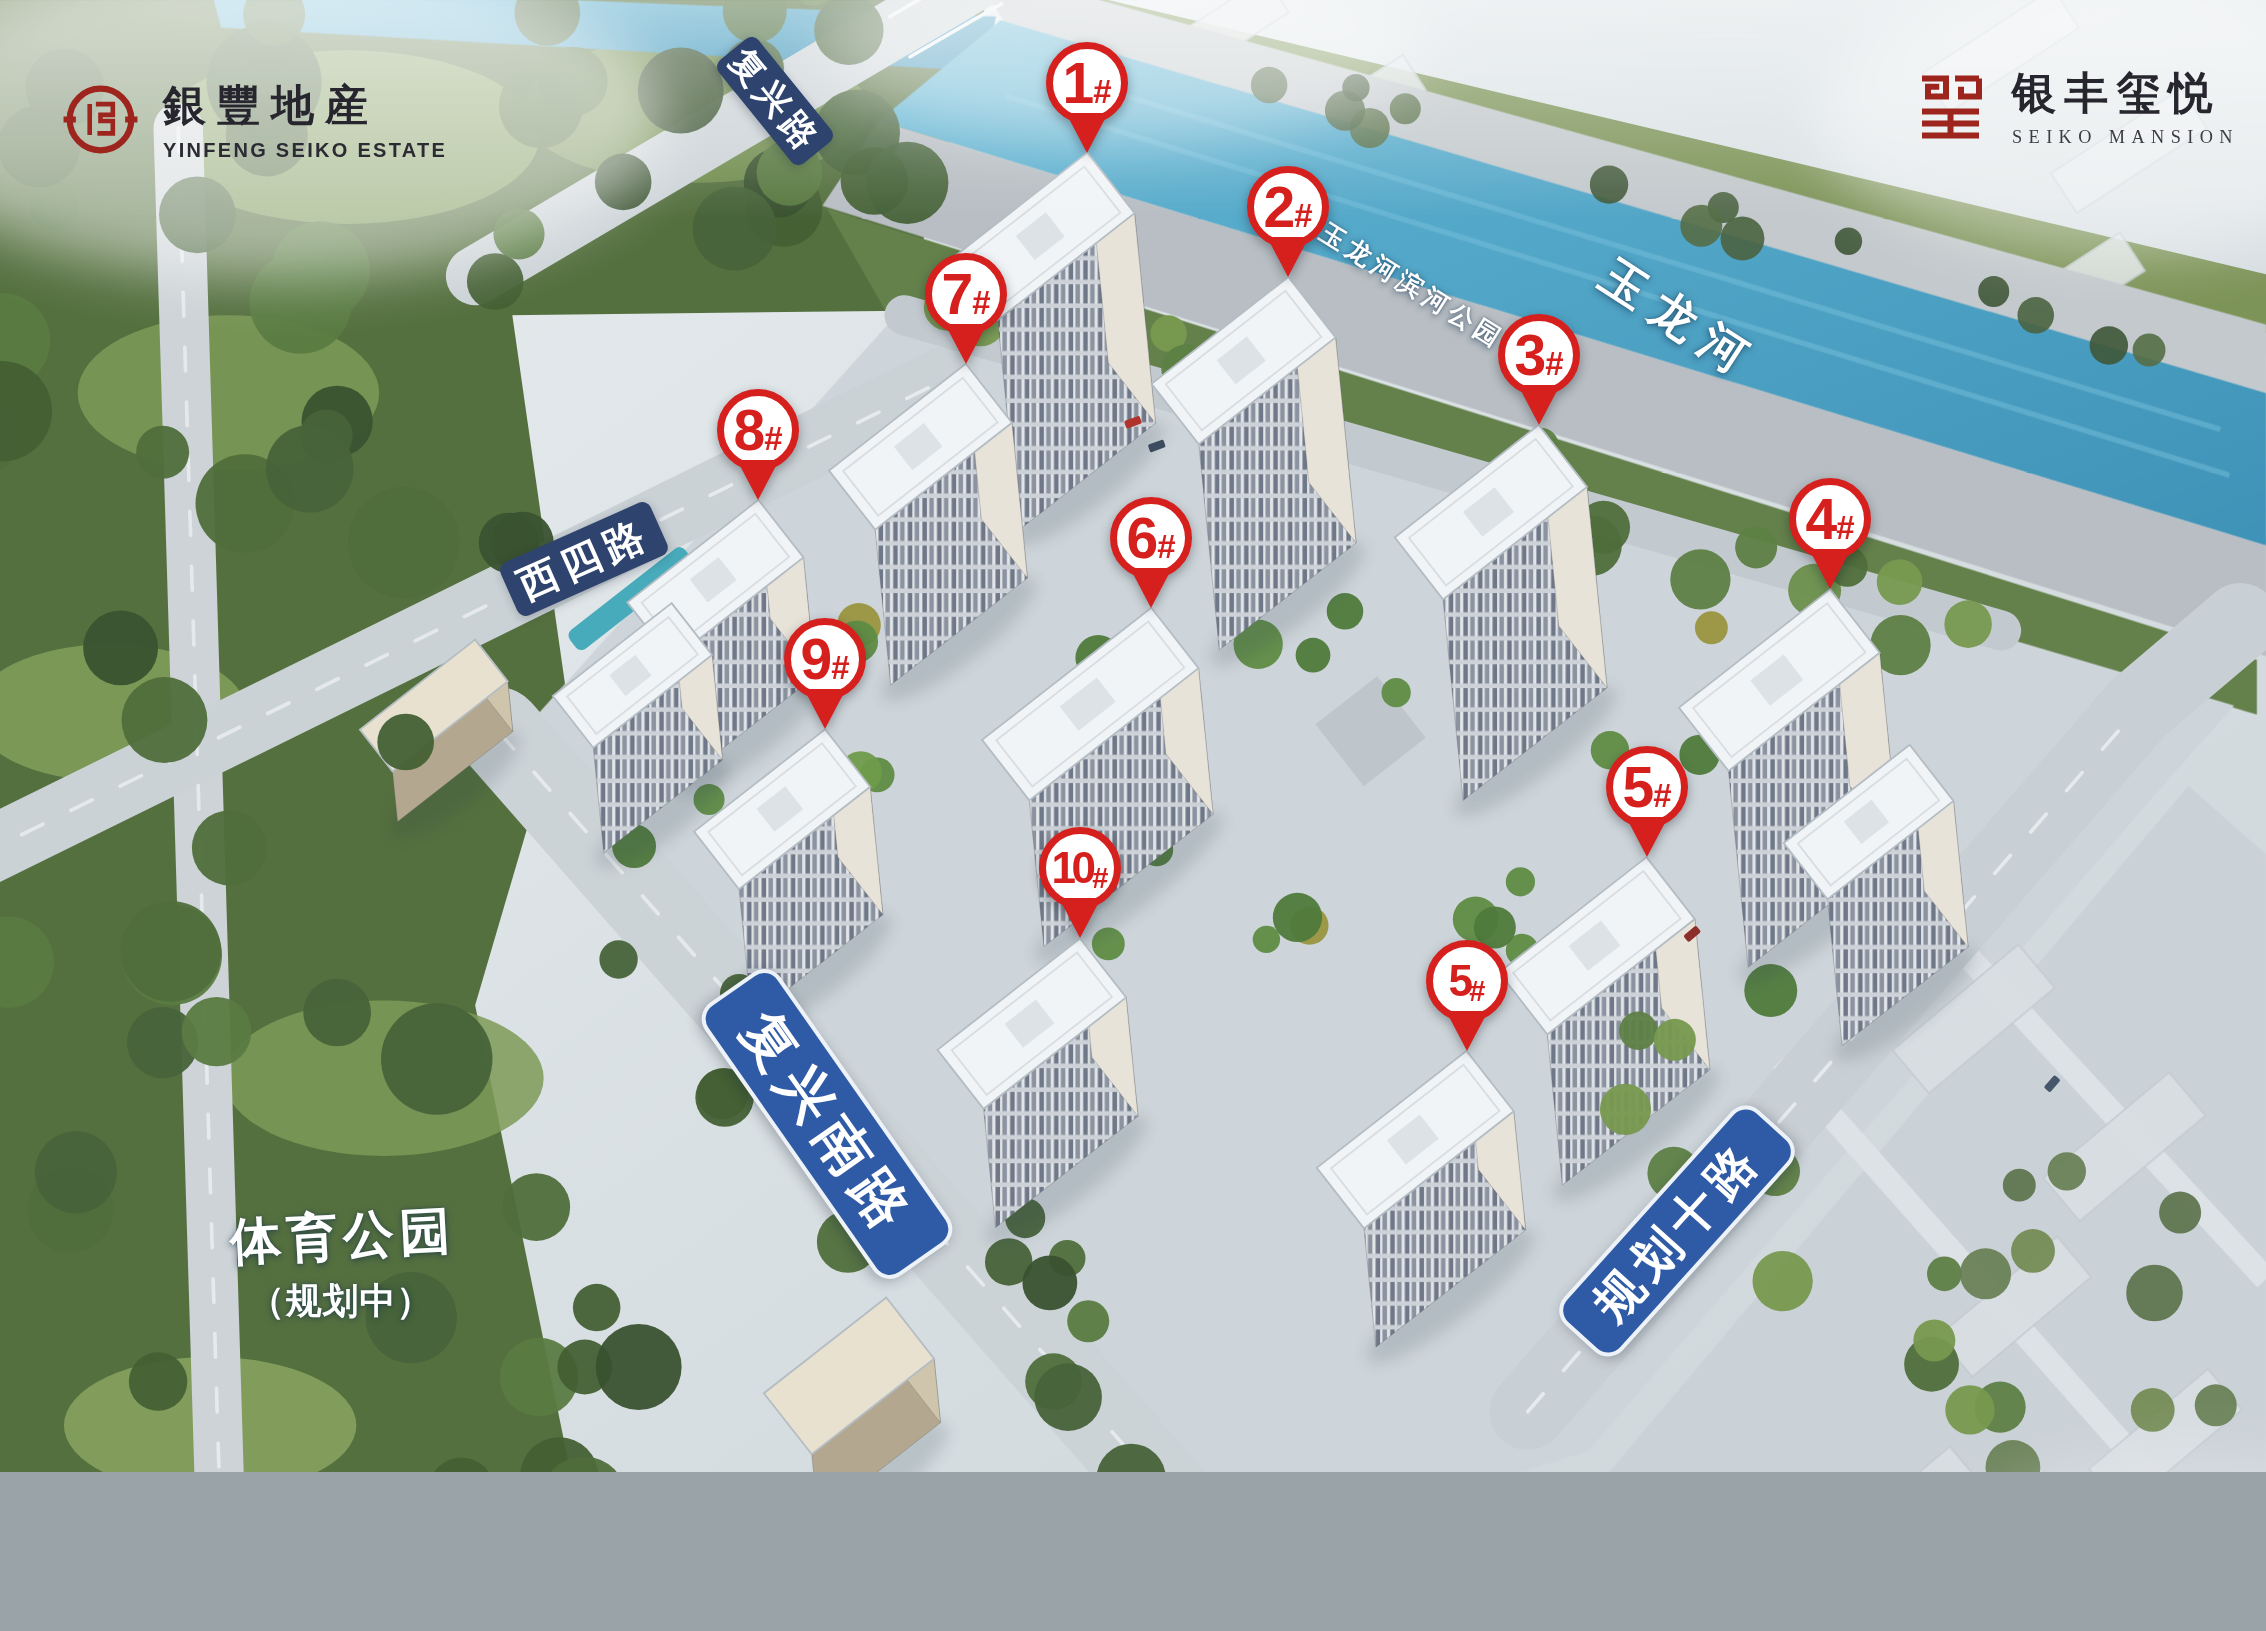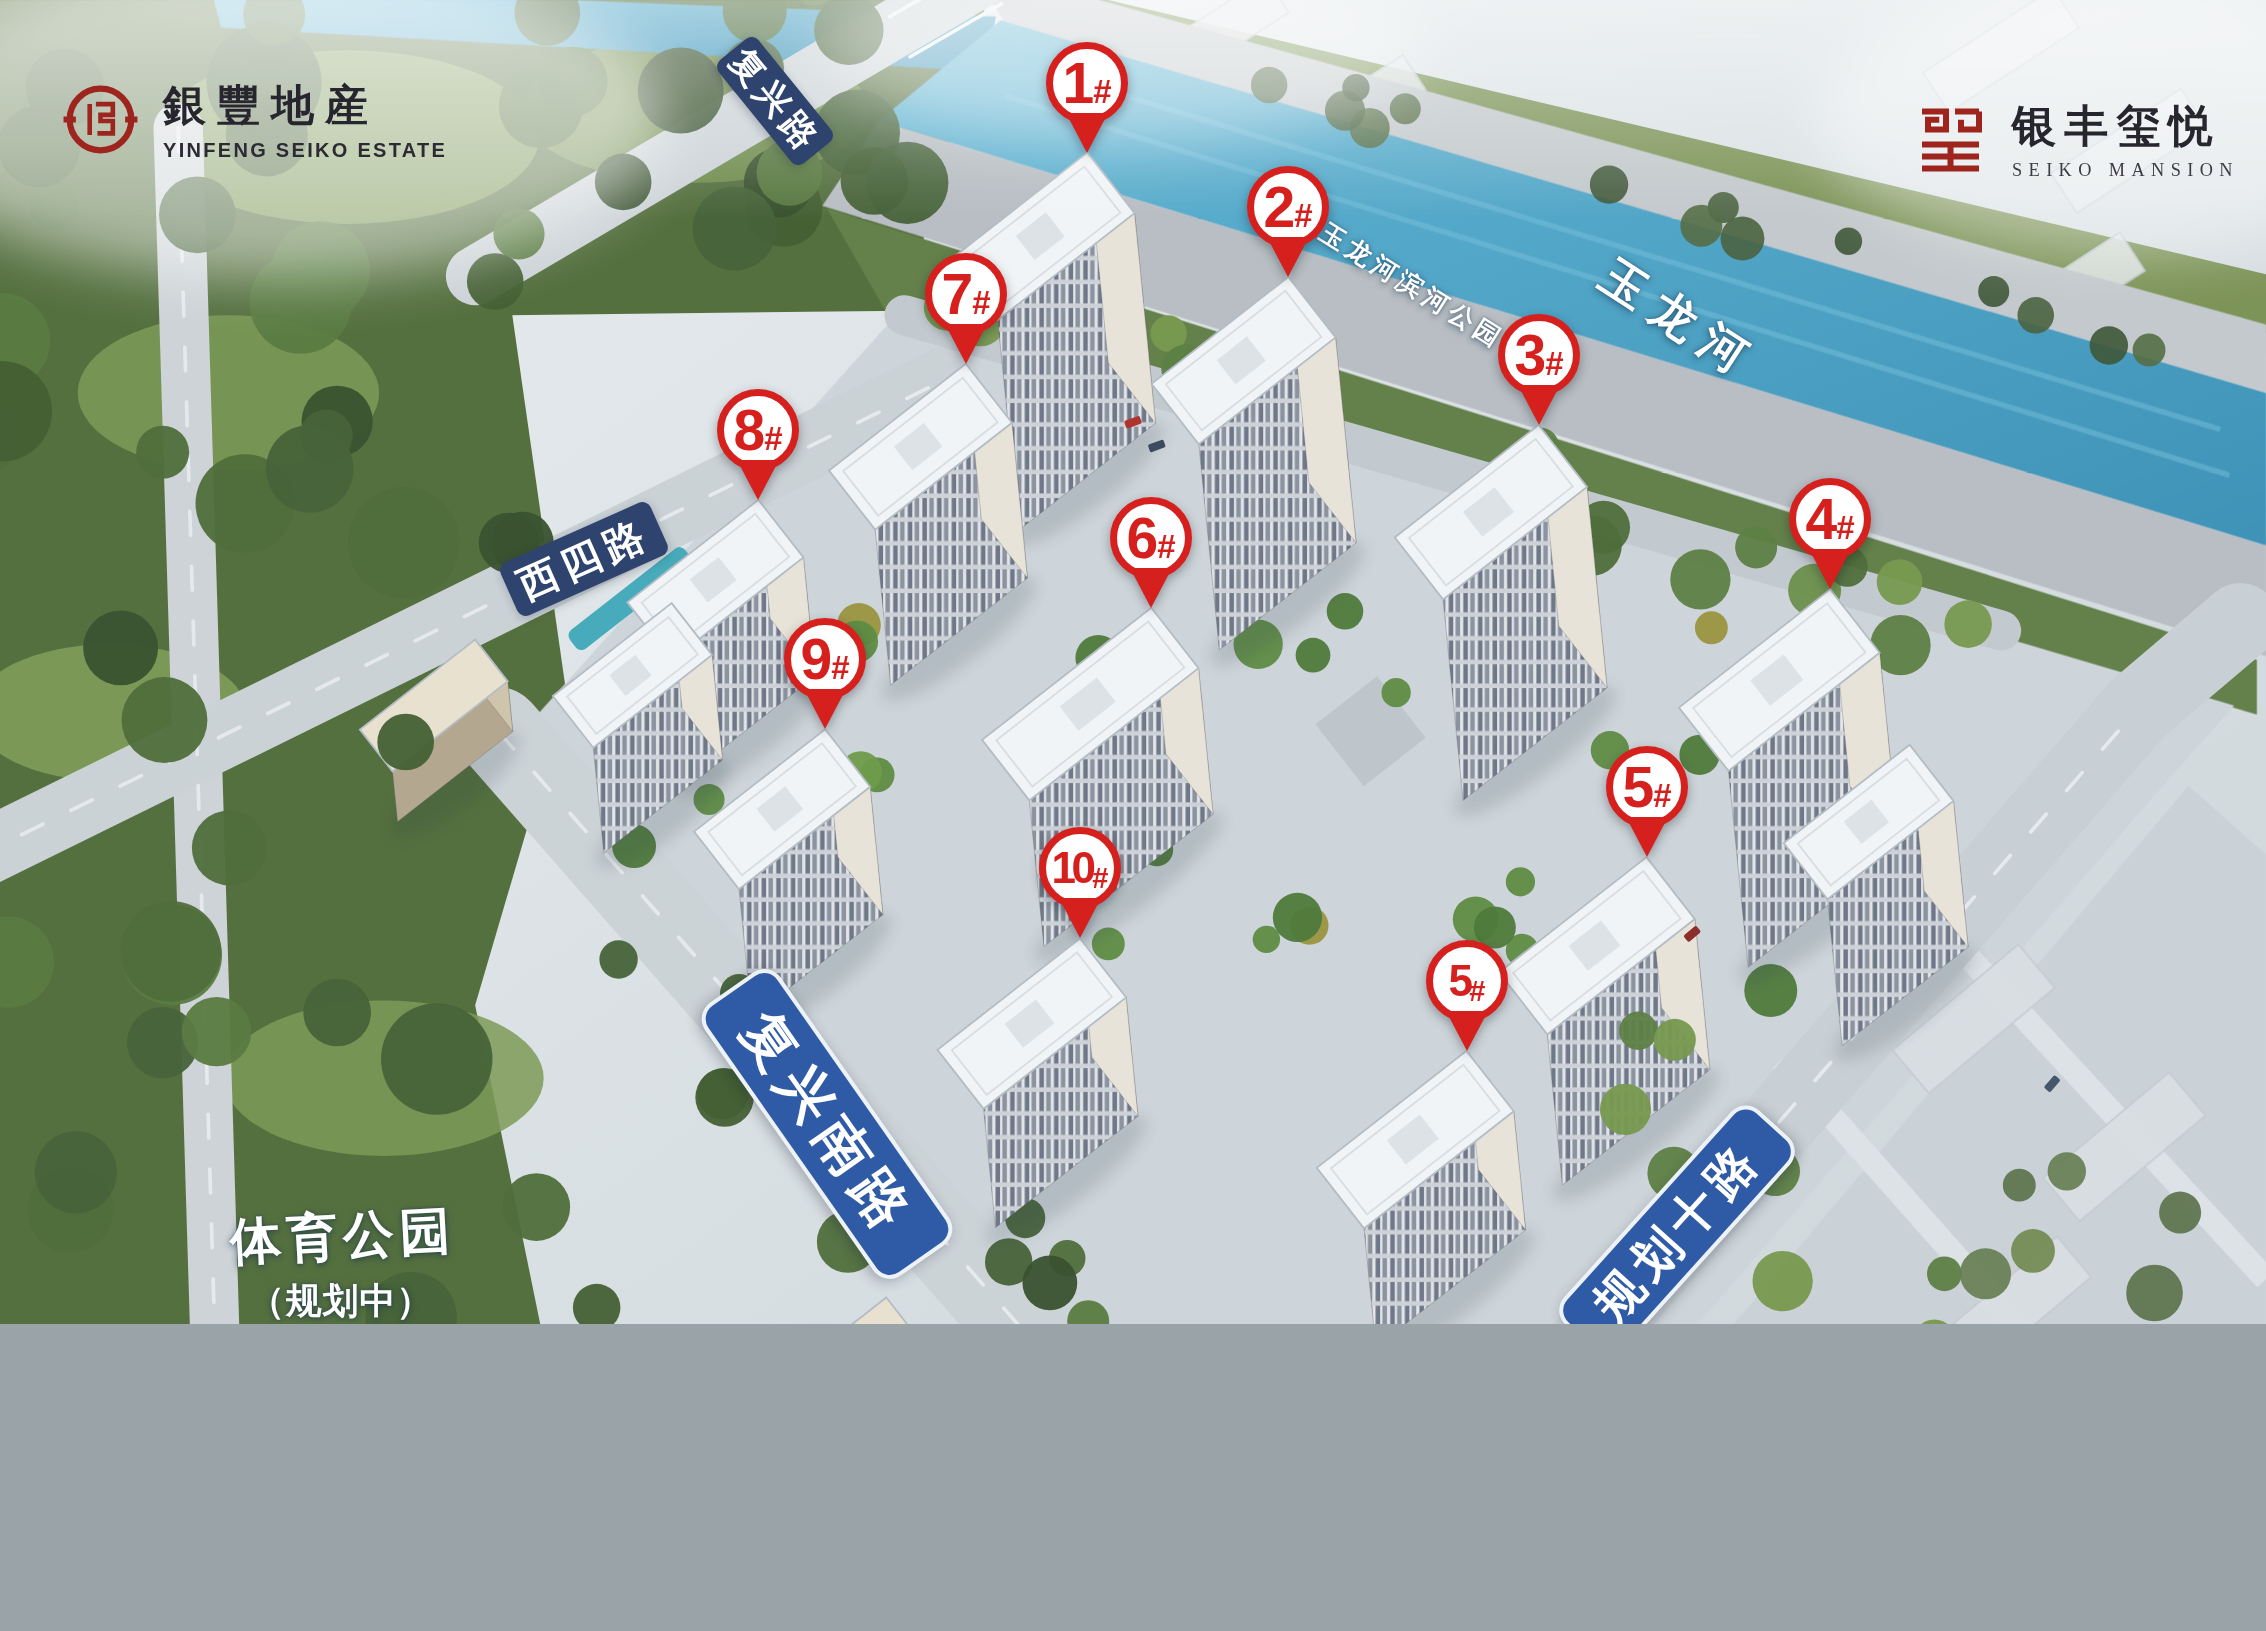--- a/index.html
+++ b/index.html
@@ -1,16 +1,16 @@
 <!DOCTYPE html>
 <html style="font-size:14.6px"><head>
 <meta charset="utf-8">
 <style>
   html,body{margin:0;padding:0;background:#9aa4a8;}
-  .stage{position:relative;width:2266px;height:1324px;overflow:hidden;
+  .stage{position:relative;width:2266px;height:1472px;overflow:hidden;
          font-family:"Liberation Sans",sans-serif;background:#dfe6e9;}
   .stage svg.scene{position:absolute;left:0;top:0;}
 
   
   .logo{position:absolute;display:flex;align-items:center;gap:24px;}
   .logo-cn{font-size:43px;font-weight:700;color:#27262e;letter-spacing:11px;white-space:nowrap;}
   .logo-en{font-size:20px;font-weight:700;color:#2c2b33;letter-spacing:2.3px;margin-top:3.7px;white-space:nowrap;}
   .logo-en.serif{font-family:"Liberation Serif",serif;font-weight:400;color:#3d3c44;letter-spacing:6.4px;font-size:18.3px;text-align:left;}
 
   
@@ -432,21 +432,21 @@
       <circle cx="50" cy="50" r="40" fill="none" stroke="#9d251d" stroke-width="8"></circle>
       <path d="M2,50 h16 M82,50 h16" stroke="#9d251d" stroke-width="8"></path>
       <path d="M36,30 v40 M44,30 h22 v14 h-16 v8 h16 v16 h-20" fill="none" stroke="#9d251d" stroke-width="6"></path>
     </svg>
     <div class="logo-text">
       <div class="logo-cn">銀豐地産</div>
       <div class="logo-en">YINFENG SEIKO ESTATE</div>
     </div>
   </div>
 
-  <div class="logo" style="left:1913px;top:97px">
+  <div class="logo" style="left:1913px;top:64px">
     <svg width="75" height="75" viewBox="0 0 100 100">
       <path d="M12,14 h32 v24 h-24 v-13 h15" fill="none" stroke="#9d251d" stroke-width="8"></path>
       <path d="M88,14 h-32 M88,14 v24 h-24 v-13" fill="none" stroke="#9d251d" stroke-width="8"></path>
       <path d="M12,58 h76 M12,74 h76 M12,90 h76 M50,58 v32" fill="none" stroke="#9d251d" stroke-width="8"></path>
     </svg>
     <div class="logo-text">
       <div class="logo-cn" style="letter-spacing:8.2px;font-size:44px">银丰玺悦</div>
       <div class="logo-en serif">SEIKO MANSION</div>
     </div>
   </div>

